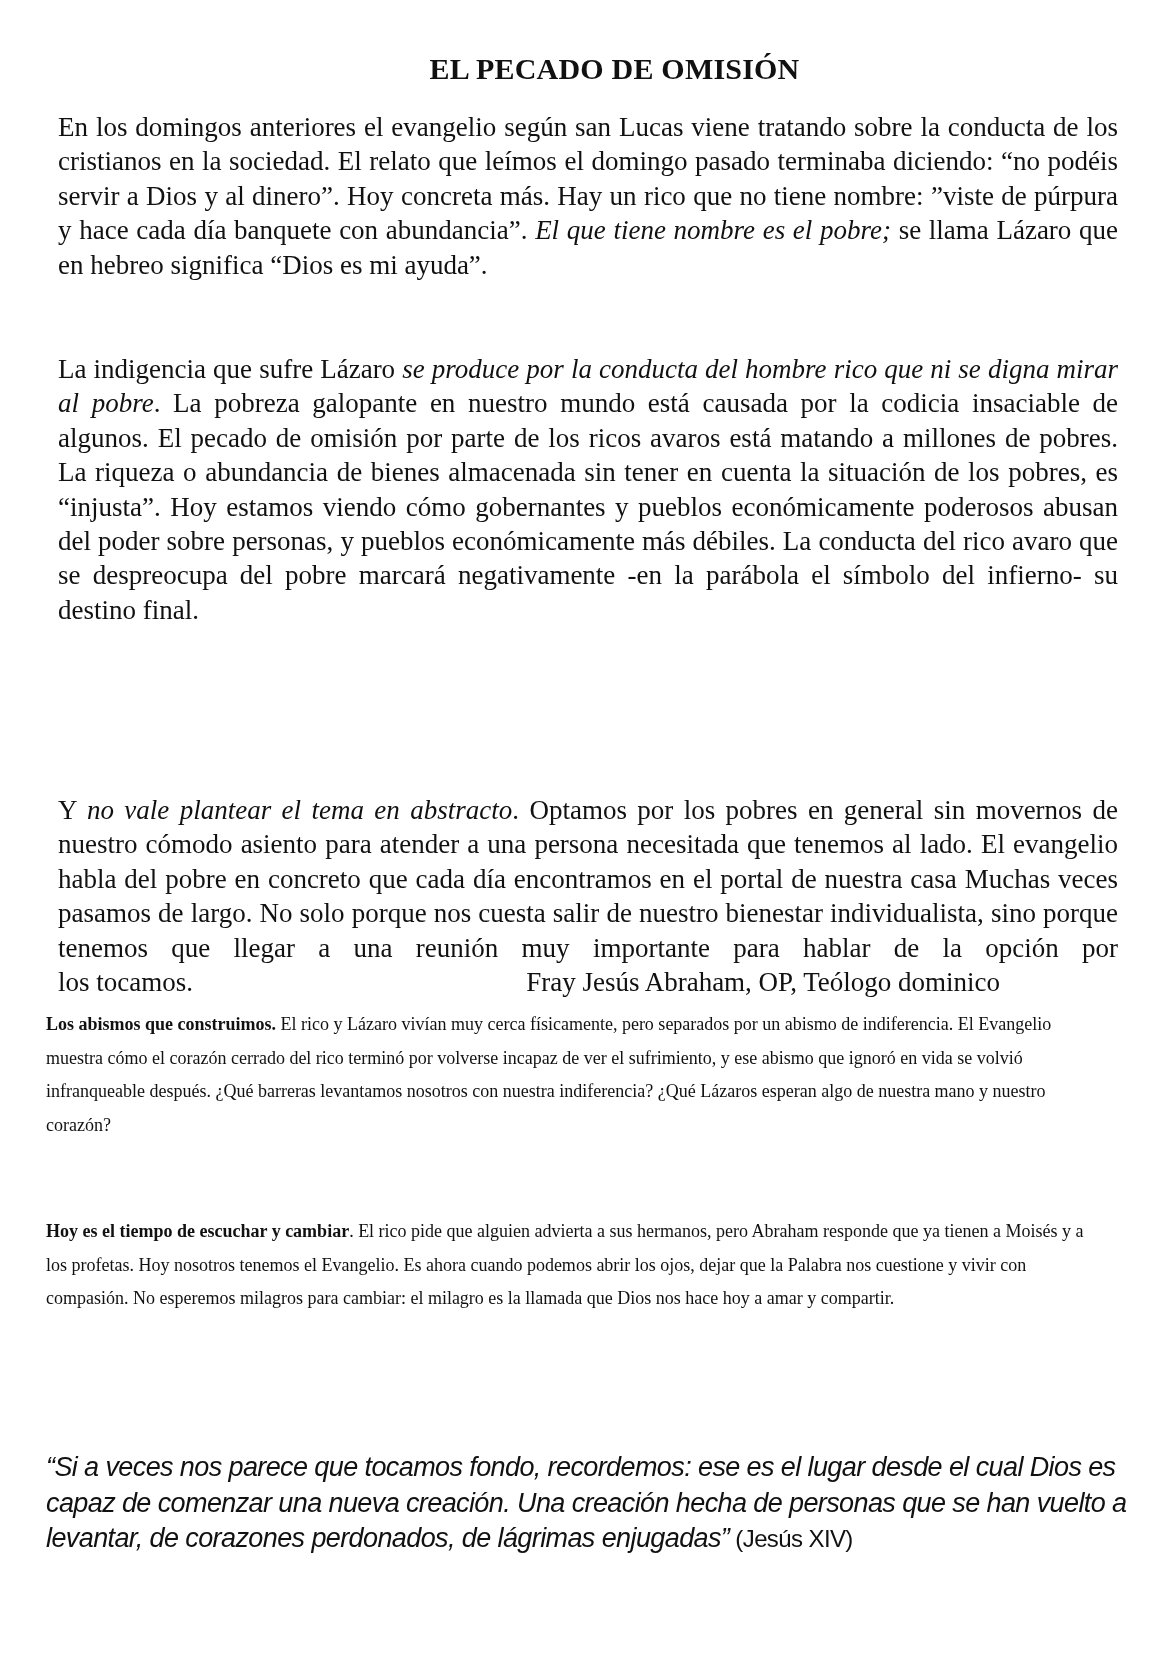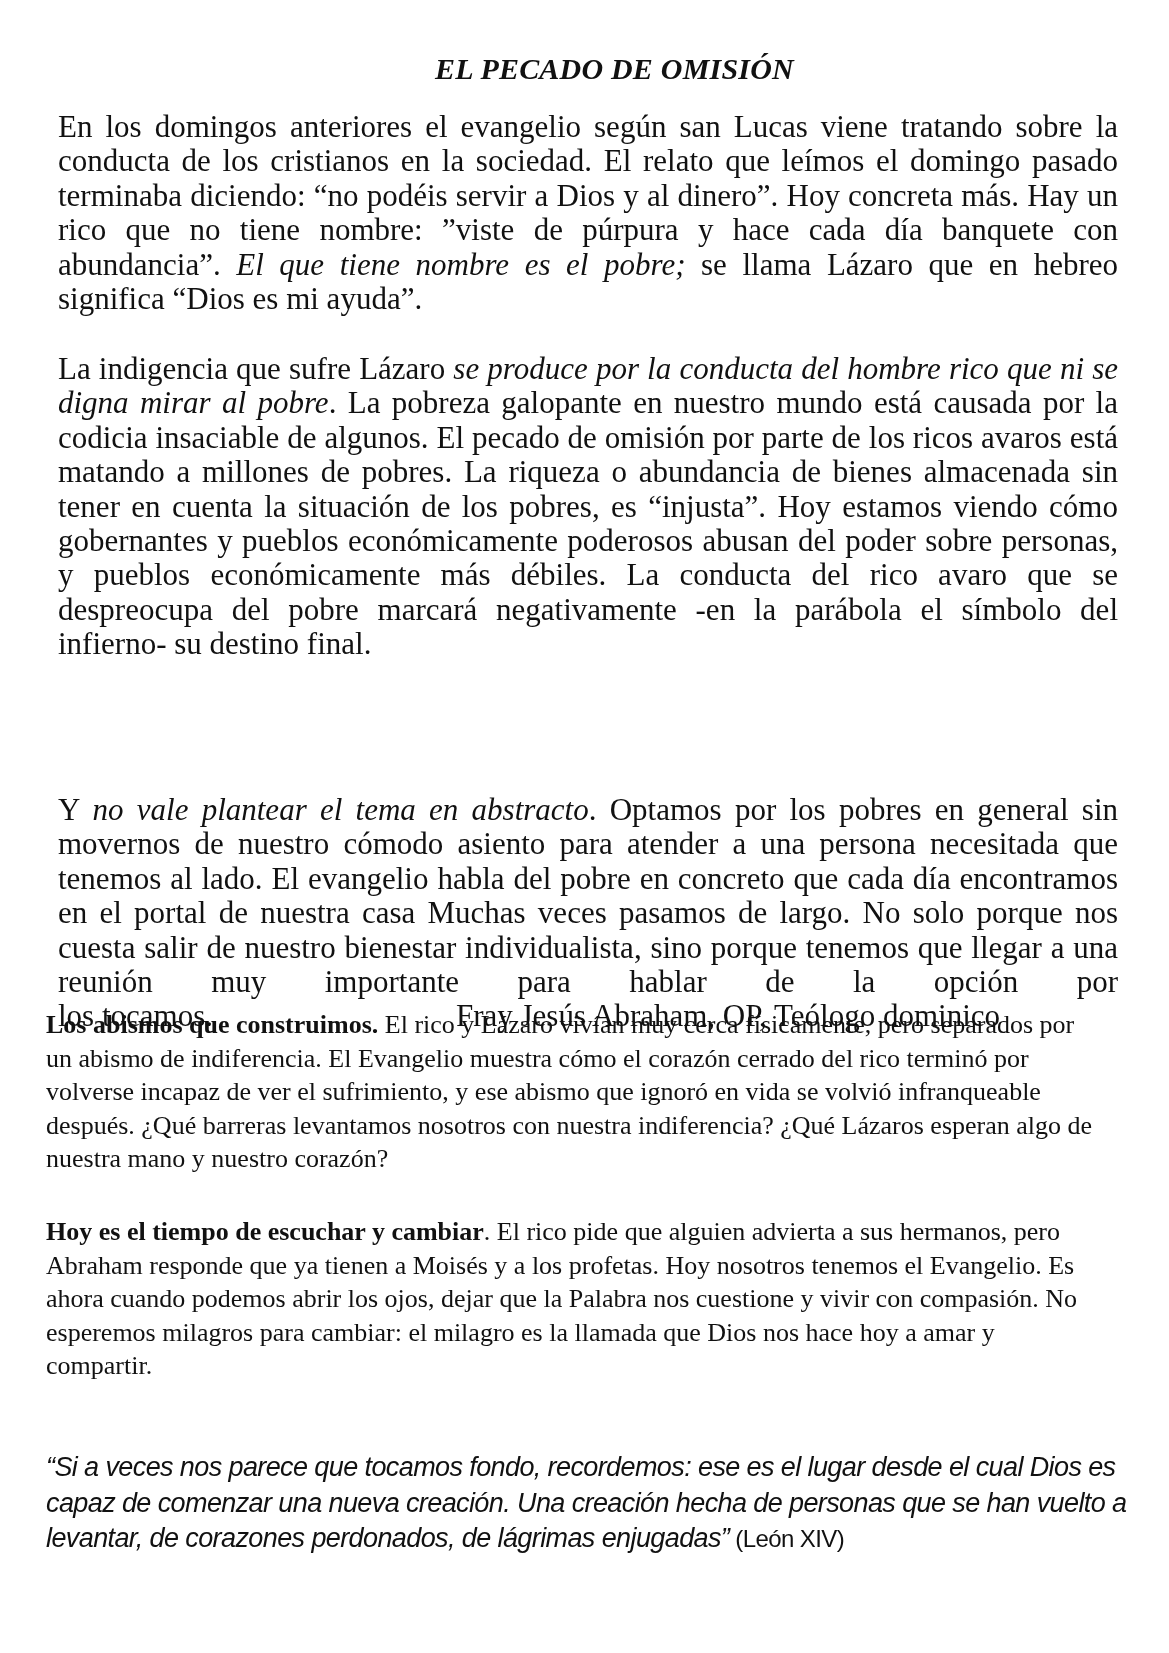--- a/index.html
+++ b/index.html
@@ -1,28 +1,28 @@
 <!DOCTYPE html>
 <html><head>
 <meta charset="utf-8">
 <style>
   html, body { margin: 0; padding: 0; background: #ffffff; }
   body { width: 1169px; height: 1653px; position: relative; color: #111; overflow: hidden; }
   .serif { font-family: "Liberation Serif", "DejaVu Serif", serif; }
   .sans { font-family: "Liberation Sans", "DejaVu Sans", sans-serif; }
   #title { position: absolute; top: 52px; left: 0; width: 100%; text-align: center; padding-left: 60px; box-sizing: border-box;
-           font-weight: bold; font-size: 30px; letter-spacing: 0.2px; font-style: italic; }
-  .block1 { position: absolute; left: 58px; width: 1060px; font-size: 31px; line-height: 34.4px; text-align: justify; text-align-last: left; }
+           font-weight: bold; font-size: 30px; letter-spacing: 0.2px; }
+  .block1 { position: absolute; left: 58px; width: 1060px; font-size: 27px; line-height: 34.4px; text-align: justify; text-align-last: left; }
   .block1 p { margin: 0; }
   #p1 { top: 110px; }
   #p2 { top: 352px; }
   #p3 { top: 745px; margin-top: 48px; }
   #sig { margin-left: 0; }
   .sigline { display: flex; justify-content: space-between; padding-right: 118px; }
-  .block2 { position: absolute; left: 46px; width: 1060px; font-size: 26px; line-height: 33.6px; }
+  .block2 { position: absolute; left: 46px; width: 1060px; font-size: 18px; line-height: 33.6px; }
   .block2 p { margin: 0; }
   #p4 { top: 1008px; }
   #p5 { top: 1215px; }
   #quote { position: absolute; top: 1450px; left: 46px; width: 1090px; font-size: 27px; line-height: 35.5px; font-style: italic; letter-spacing: -0.6px; }
   #quote .author { font-style: normal; font-size: 24px; }
   em { font-style: italic; }
   b { font-weight: bold; }
 </style>
 </head>
 <body>
@@ -47,14 +47,14 @@
 
 <div id="p4" class="block2 serif">
   <p><b>Los abismos que construimos.</b><span> El rico y Lázaro vivían muy cerca físicamente, pero separados por un abismo de indiferencia. El Evangelio muestra cómo el corazón cerrado del rico terminó por volverse incapaz de ver el sufrimiento, y ese abismo que ignoró en vida se volvió infranqueable después. ¿Qué barreras levantamos nosotros con nuestra indiferencia? ¿Qué Lázaros esperan algo de nuestra mano y nuestro corazón?</span></p>
 </div>
 
 <div id="p5" class="block2 serif">
   <p><b>Hoy es el tiempo de escuchar y cambiar</b><span>. El rico pide que alguien advierta a sus hermanos, pero Abraham responde que ya tienen a Moisés y a los profetas. Hoy nosotros tenemos el Evangelio. Es ahora cuando podemos abrir los ojos, dejar que la Palabra nos cuestione y vivir con compasión. No esperemos milagros para cambiar: el milagro es la llamada que Dios nos hace hoy a amar y compartir.</span></p>
 </div>
 
 <div id="quote" class="sans">
-  <span>“Si a veces nos parece que tocamos fondo, recordemos: ese es el lugar desde el cual Dios es capaz de comenzar una nueva creación. Una creación hecha de personas que se han vuelto a levantar, de corazones perdonados, de lágrimas enjugadas”</span><span class="author"> (León XIV)</span>
+  <span>“Si a veces nos parece que tocamos fondo, recordemos: ese es el lugar desde el cual Dios es capaz de comenzar una nueva creación. Una creación hecha de personas que se han vuelto a levantar, de corazones perdonados, de lágrimas enjugadas”</span><span class="author"> (Jesús XIV)</span>
 </div>
 
 </body></html>

